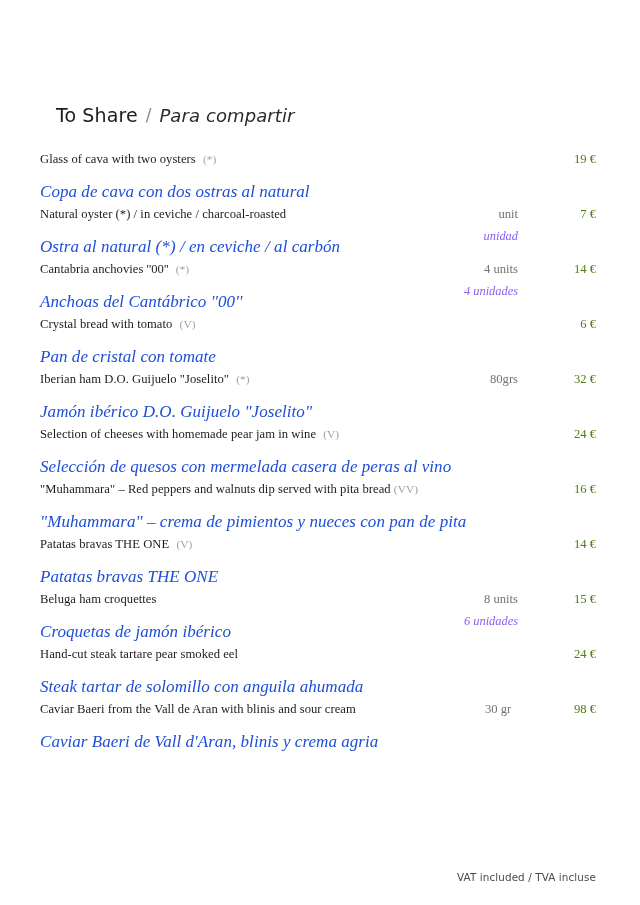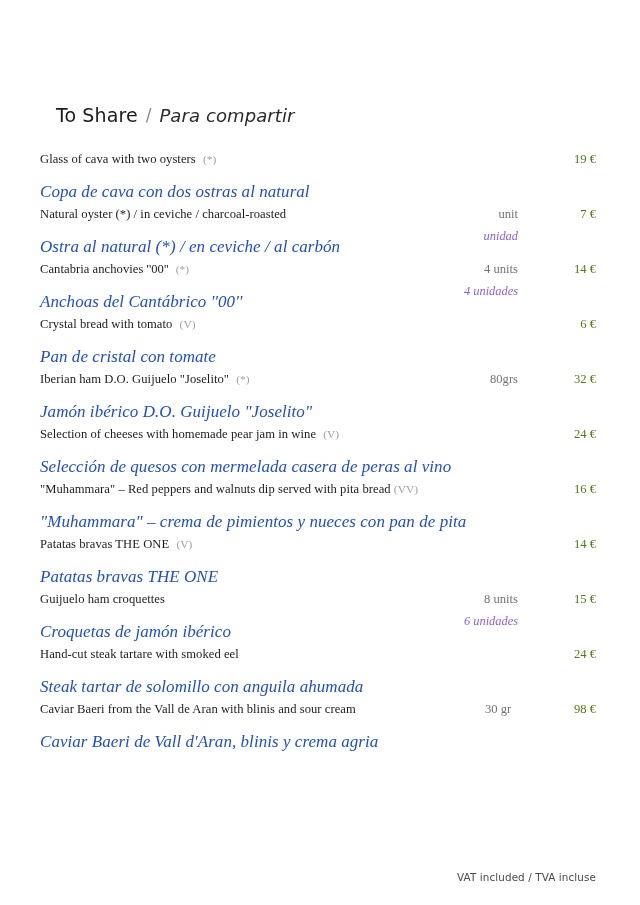--- a/index.html
+++ b/index.html
@@ -223,32 +223,32 @@
         <div class="row en-row">
           <span class="name">Patatas bravas THE ONE <span class="mark" style="margin-left: 4px; position: static;">(V)</span></span>
           <span class="price">14 €</span>
         </div>
         <div class="row es-row">
           <span class="name-es">Patatas bravas THE ONE</span>
         </div>
       </div>
       <div class="menu-item">
         <div class="row en-row">
-          <span class="name">Guijuelo ham croquettes</span>
+          <span class="name">Beluga ham croquettes</span>
           <span class="qty">8 units</span>
           <span class="price">15 €</span>
         </div>
         <div class="row es-row">
           <span class="name-es">Croquetas de jamón ibérico</span>
           <span class="qty-es">6 unidades</span>
         </div>
       </div>
       <div class="menu-item">
         <div class="row en-row">
-          <span class="name">Hand-cut steak tartare with smoked eel</span>
+          <span class="name">Hand-cut steak tartare pear smoked eel</span>
           <span class="price">24 €</span>
         </div>
         <div class="row es-row">
           <span class="name-es">Steak tartar de solomillo con anguila ahumada</span>
         </div>
       </div>
       <div class="menu-item">
         <div class="row en-row">
           <span class="name">Caviar Baeri from the Vall de Aran with blinis and sour cream</span>
           <span class="qty qty-left">30 gr</span>

